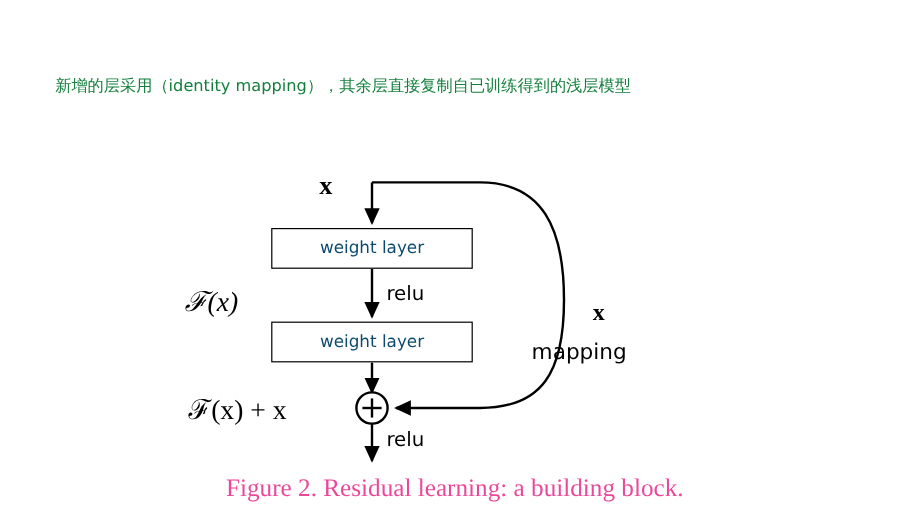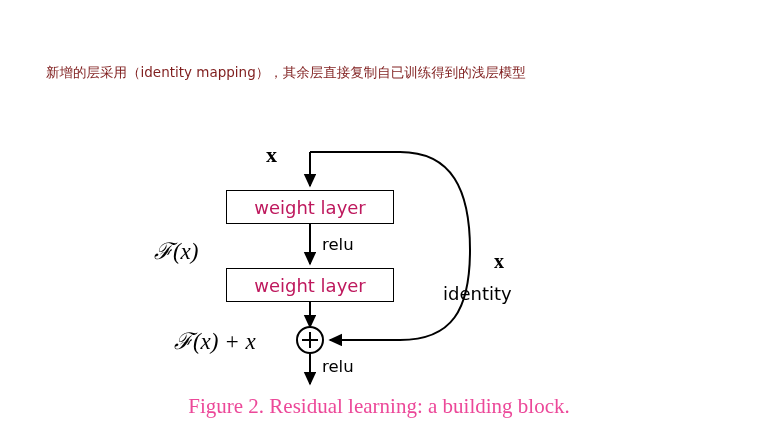--- a/index.html
+++ b/index.html
@@ -10,21 +10,21 @@
   #page {
     position: relative;
     width: 758px;
     height: 436px;
     background: #ffffff;
     overflow: hidden;
     font-family: "Liberation Serif", serif;
   }
   .annot {
     position: absolute;
-    color: #7f1d1d;
+    color: #15803d;
     font-family: "DejaVu Sans", sans-serif;
     font-size: 13px;
     line-height: 20px;
     white-space: pre-line;
   }
   #annot-top {
     left: 46px;
     top: 62px;
     font-size: 13.5px;
   }
@@ -36,22 +36,22 @@
   }
   .box {
     position: absolute;
     box-sizing: border-box;
     border: 1.6px solid #000000;
     background: #ffffff;
     display: flex;
     align-items: center;
     justify-content: center;
     font-family: "DejaVu Sans", sans-serif;
-    font-size: 18px;
-    color: #be185d;
+    font-size: 14px;
+    color: #0c4a6e;
     text-align: center;
   }
   #box-weight-1 {
     left: 226px;
     top: 190px;
     width: 168px;
     height: 34px;
   }
   #box-weight-2 {
     left: 226px;
@@ -71,24 +71,23 @@
     font-size: 22px;
     font-weight: bold;
   }
   #label-fx {
     left: 154px;
     top: 234px;
     font-size: 23px;
     font-style: italic;
   }
   #label-fx-plus-x {
-    left: 174px;
+    left: 157px;
     top: 324px;
     font-size: 23px;
-    font-style: italic;
     text-align: center;
   }
   #label-relu-1 {
     left: 322px;
     top: 235px;
     font-size: 16.5px;
     font-family: "DejaVu Sans", sans-serif;
   }
   #label-relu-2 {
     left: 322px;
@@ -158,17 +157,17 @@
 
   <div class="box" id="box-weight-1">weight layer</div>
   <div class="box" id="box-weight-2">weight layer</div>
 
   <div class="math" id="label-x-top">x</div>
   <div class="math" id="label-fx">ℱ(x)</div>
   <div class="math" id="label-fx-plus-x">ℱ(x) + x</div>
   <div class="math" id="label-relu-1">relu</div>
   <div class="math" id="label-relu-2">relu</div>
   <div class="math" id="label-x-right">x</div>
-  <div class="math" id="label-identity">identity</div>
+  <div class="math" id="label-identity">mapping</div>
 
   <div id="caption">Figure 2. Residual learning: a building block.</div>
 
 </div>
 
 </body></html>

